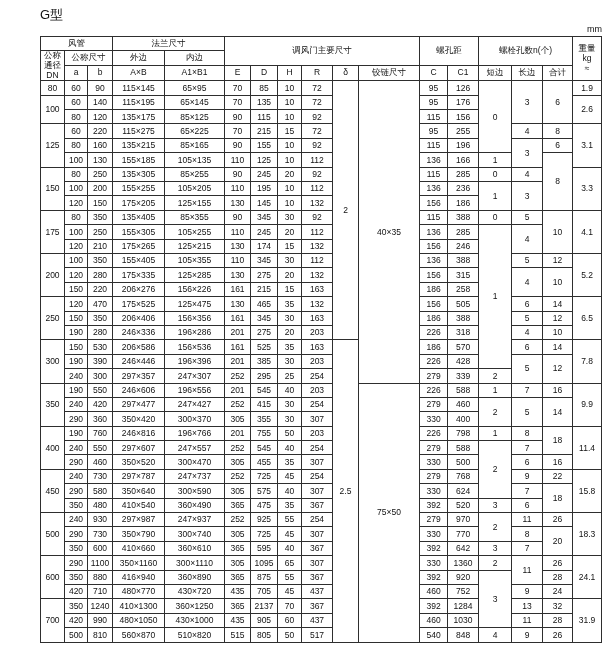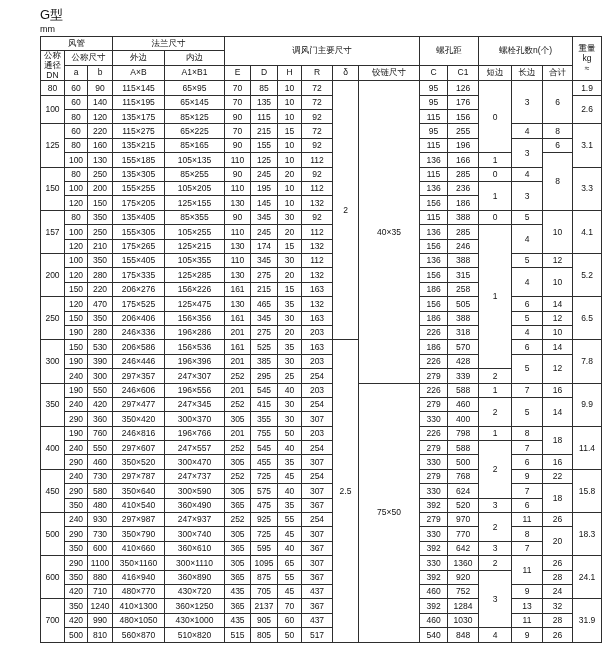--- a/index.html
+++ b/index.html
@@ -1,19 +1,19 @@
 <!DOCTYPE html>
 <html><head>
 <meta charset="utf-8">
 <style>
   html,body{margin:0;padding:0;}
   body{width:616px;height:668px;background:#ffffff;font-family:"Liberation Sans",sans-serif;color:#111;position:relative;}
   .wrap{position:absolute;left:40px;top:6px;width:563px;}
   .title{font-size:13px;font-weight:normal;height:17px;line-height:17px;}
-  .unit-row{height:13px;line-height:12px;text-align:left;font-size:9px;padding-right:1px;}
+  .unit-row{height:13px;line-height:12px;text-align:right;font-size:9px;padding-right:1px;}
   table{border-collapse:collapse;table-layout:fixed;width:561px;border:1.5px solid #1c1c1c;}
   th,td{border:1px solid #2e2e2e;text-align:center;vertical-align:middle;padding:0;overflow:hidden;}
   th{font-size:8.5px;font-weight:normal;line-height:1.15;}
   td{font-size:8.5px;height:13.4px;line-height:1;white-space:nowrap;}
   thead tr{height:14px;padding-left:6px;}
   .pre{white-space:pre-line;}
 </style>
 </head>
 <body>
 
@@ -204,21 +204,21 @@
           <td>175×205</td>
           <td>125×155</td>
           <td>130</td>
           <td>145</td>
           <td>10</td>
           <td>132</td>
           <td>156</td>
           <td>186</td>
         </tr>
         <tr>
-          <td rowspan="3">157</td>
+          <td rowspan="3">175</td>
           <td>80</td>
           <td>350</td>
           <td>135×405</td>
           <td>85×355</td>
           <td>90</td>
           <td>345</td>
           <td>30</td>
           <td>92</td>
           <td>115</td>
           <td>388</td>
@@ -398,21 +398,21 @@
           <td>588</td>
           <td>1</td>
           <td>7</td>
           <td>16</td>
           <td rowspan="3">9.9</td>
         </tr>
         <tr>
           <td>240</td>
           <td>420</td>
           <td>297×477</td>
-          <td>247×345</td>
+          <td>247×427</td>
           <td>252</td>
           <td>415</td>
           <td>30</td>
           <td>254</td>
           <td>279</td>
           <td>460</td>
           <td rowspan="2">2</td>
           <td rowspan="2">5</td>
           <td rowspan="2">14</td>
         </tr>

